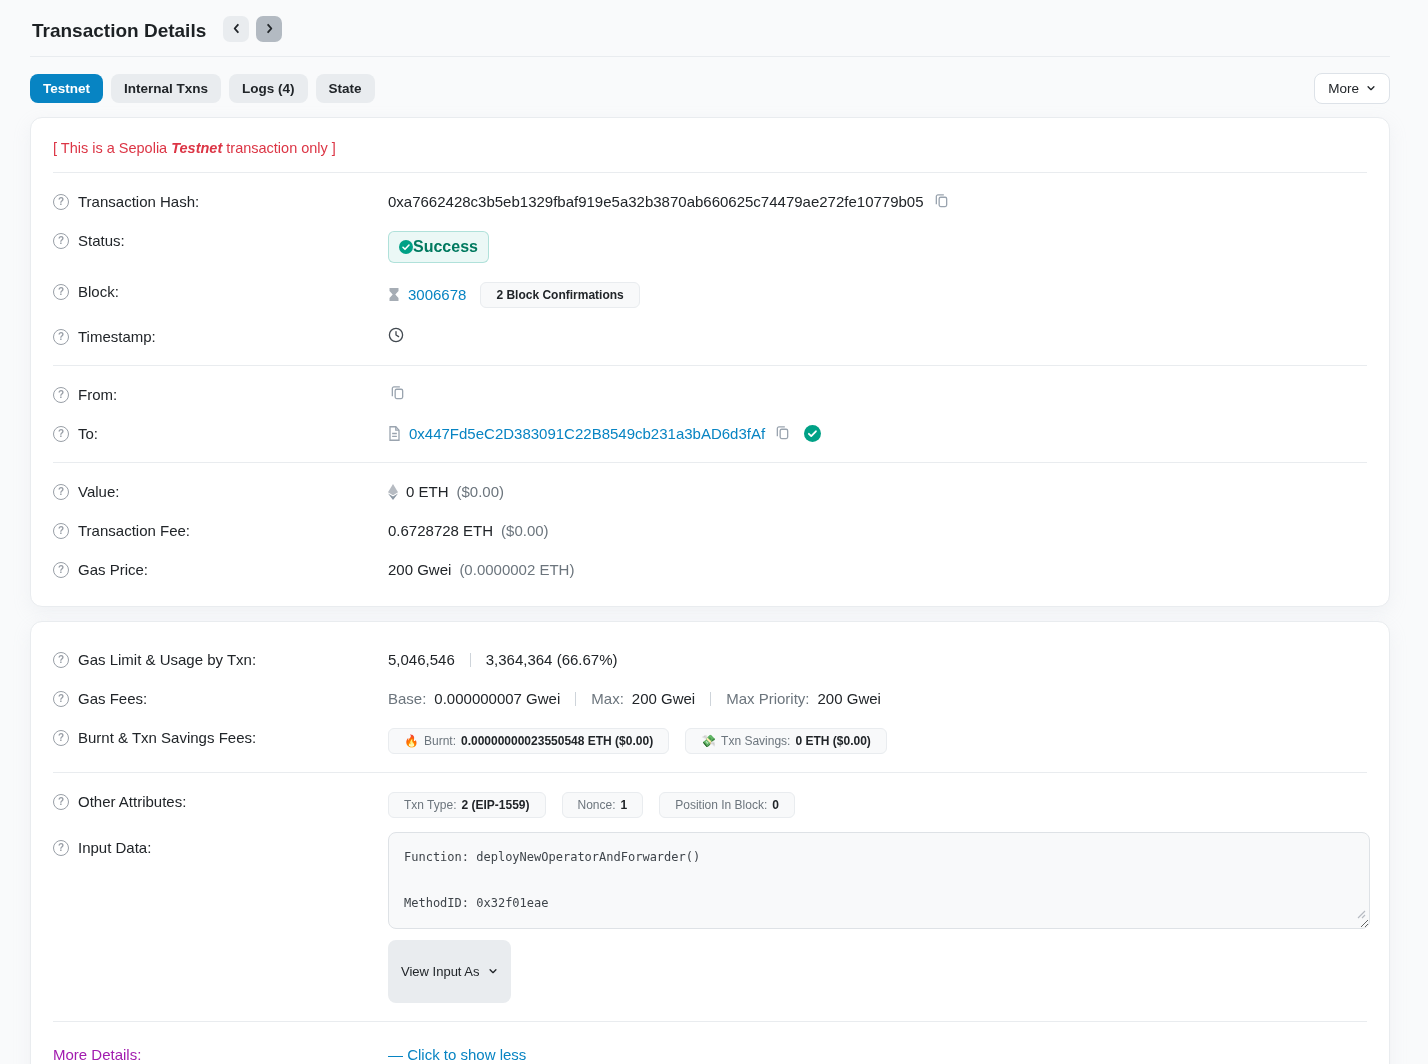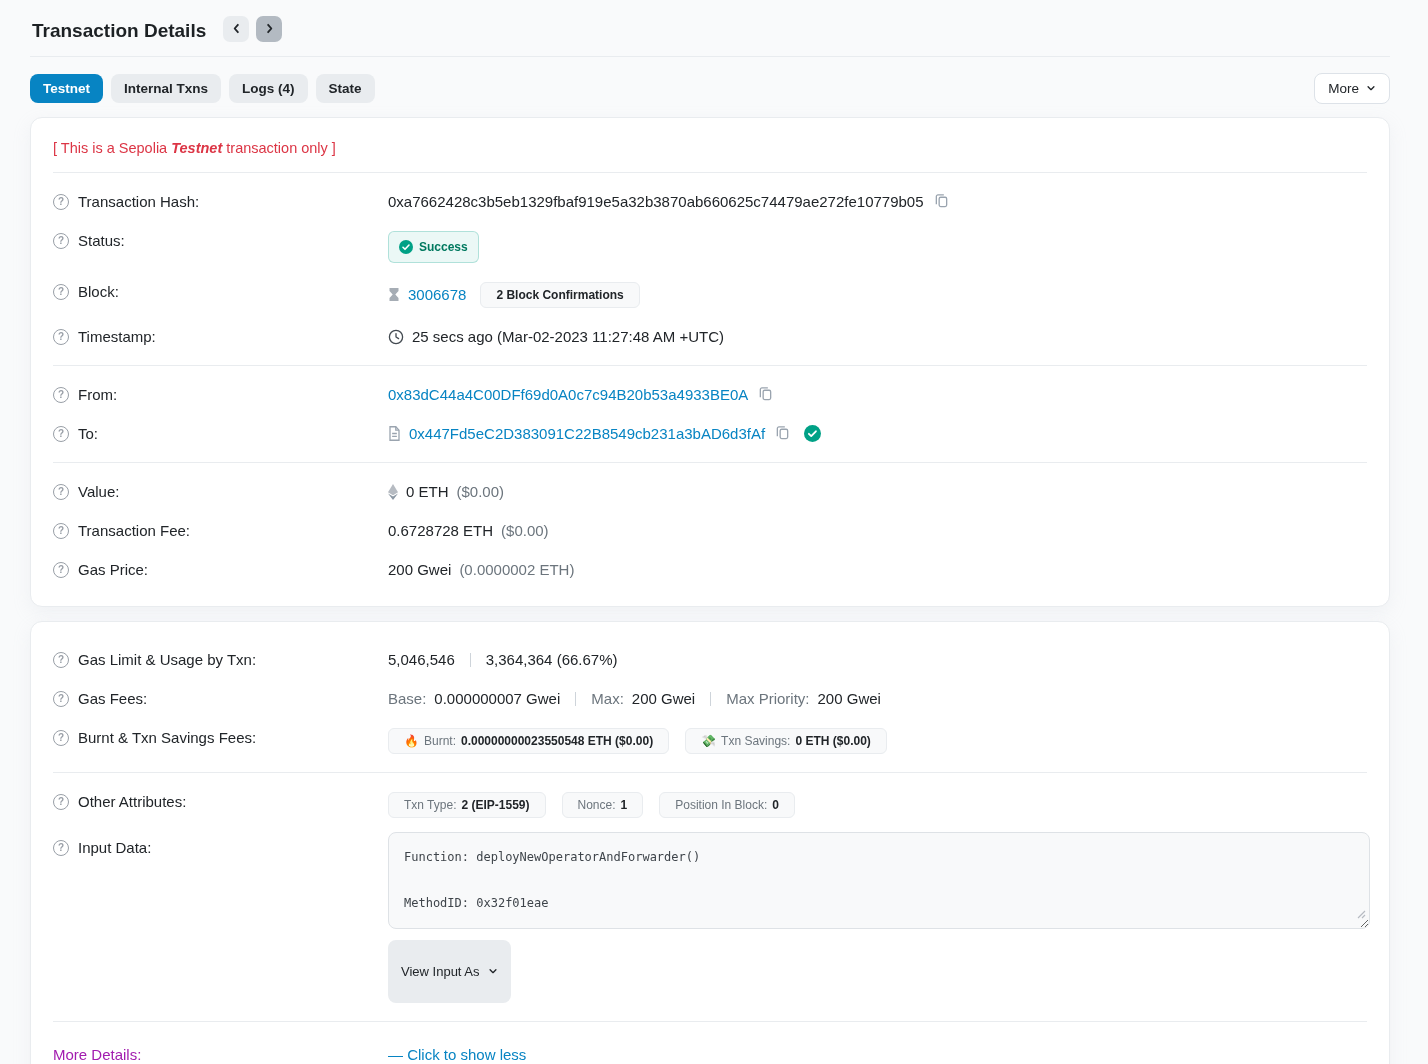--- a/index.html
+++ b/index.html
@@ -62,23 +62,23 @@
   .link { color: #0784c3; text-decoration: none; cursor: pointer; }
 
   .qicon {
     width: 16px; height: 16px; flex: 0 0 16px; border: 1.2px solid #999fa7; border-radius: 50%;
     color: #999fa7; font-size: 10px; font-weight: 700;
     display: inline-flex; align-items: center; justify-content: center; cursor: pointer;
   }
   .copy-btn { background: none; border: none; cursor: pointer; display: inline-flex; padding: 0 2px; }
 
   .badge-success {
-    display: inline-flex; align-items: center; gap: 6px;
+    display: inline-flex; align-items: center; 
     background: rgba(0,161,134,.08); border: 1px solid rgba(0,161,134,.25);
-    color: #00795f; font-size: 12px; font-weight: 700;
+    color: #00795f; font-size: 16px; font-weight: 700;
     border-radius: 6px; padding: 5px 10px;
   }
   .badge-gray {
     display: inline-flex; align-items: center; gap: 5px;
     background: #f8f9fa; border: 1px solid #e9ecef;
     font-size: 12px; font-weight: 700; color: #212529;
     border-radius: 6px; padding: 5px 15px; line-height: 14px;
   }
   .badge-gray .blabel { color: #6c757d; font-weight: 400; }
   .pipe { width: 0; height: 14px; border-left: 1px solid #ced4da; margin: 0 7px; display: inline-block; }
@@ -205,34 +205,32 @@
           <span class="qicon">?</span>
           <span>Timestamp:</span>
         </div>
         <div class="row-value">
           <span style="display:inline-flex">
             <svg width="16" height="16" viewBox="0 0 16 16" fill="none" stroke="#424950" stroke-width="1.3">
                 <circle cx="8" cy="8" r="6.6"></circle>
                 <path d="M8 4.6V8l2.6 1.6" stroke-linecap="round"></path>
               </svg>
           </span>
-          <span>25 secs ago (Mar-02-2023 11:27:48 AM +UTC)</span>
         </div>
       </div>
     </div>
 
     <div class="group">
 
       <div class="row">
         <div class="row-label">
           <span class="qicon">?</span>
           <span>From:</span>
         </div>
         <div class="row-value">
-          <a class="link">0x83dC44a4C00DFf69d0A0c7c94B20b53a4933BE0A</a>
           <button class="copy-btn">
             <span>
               <svg width="15" height="15" viewBox="0 0 16 16" fill="none" stroke="#9aa4af" stroke-width="1.4">
                   <rect x="5.5" y="4.5" width="8" height="10" rx="1.6"></rect>
                   <path d="M10.5 2H4.2A1.7 1.7 0 0 0 2.5 3.7V12"></path>
                 </svg>
             </span>
           </button>
         </div>
       </div>

